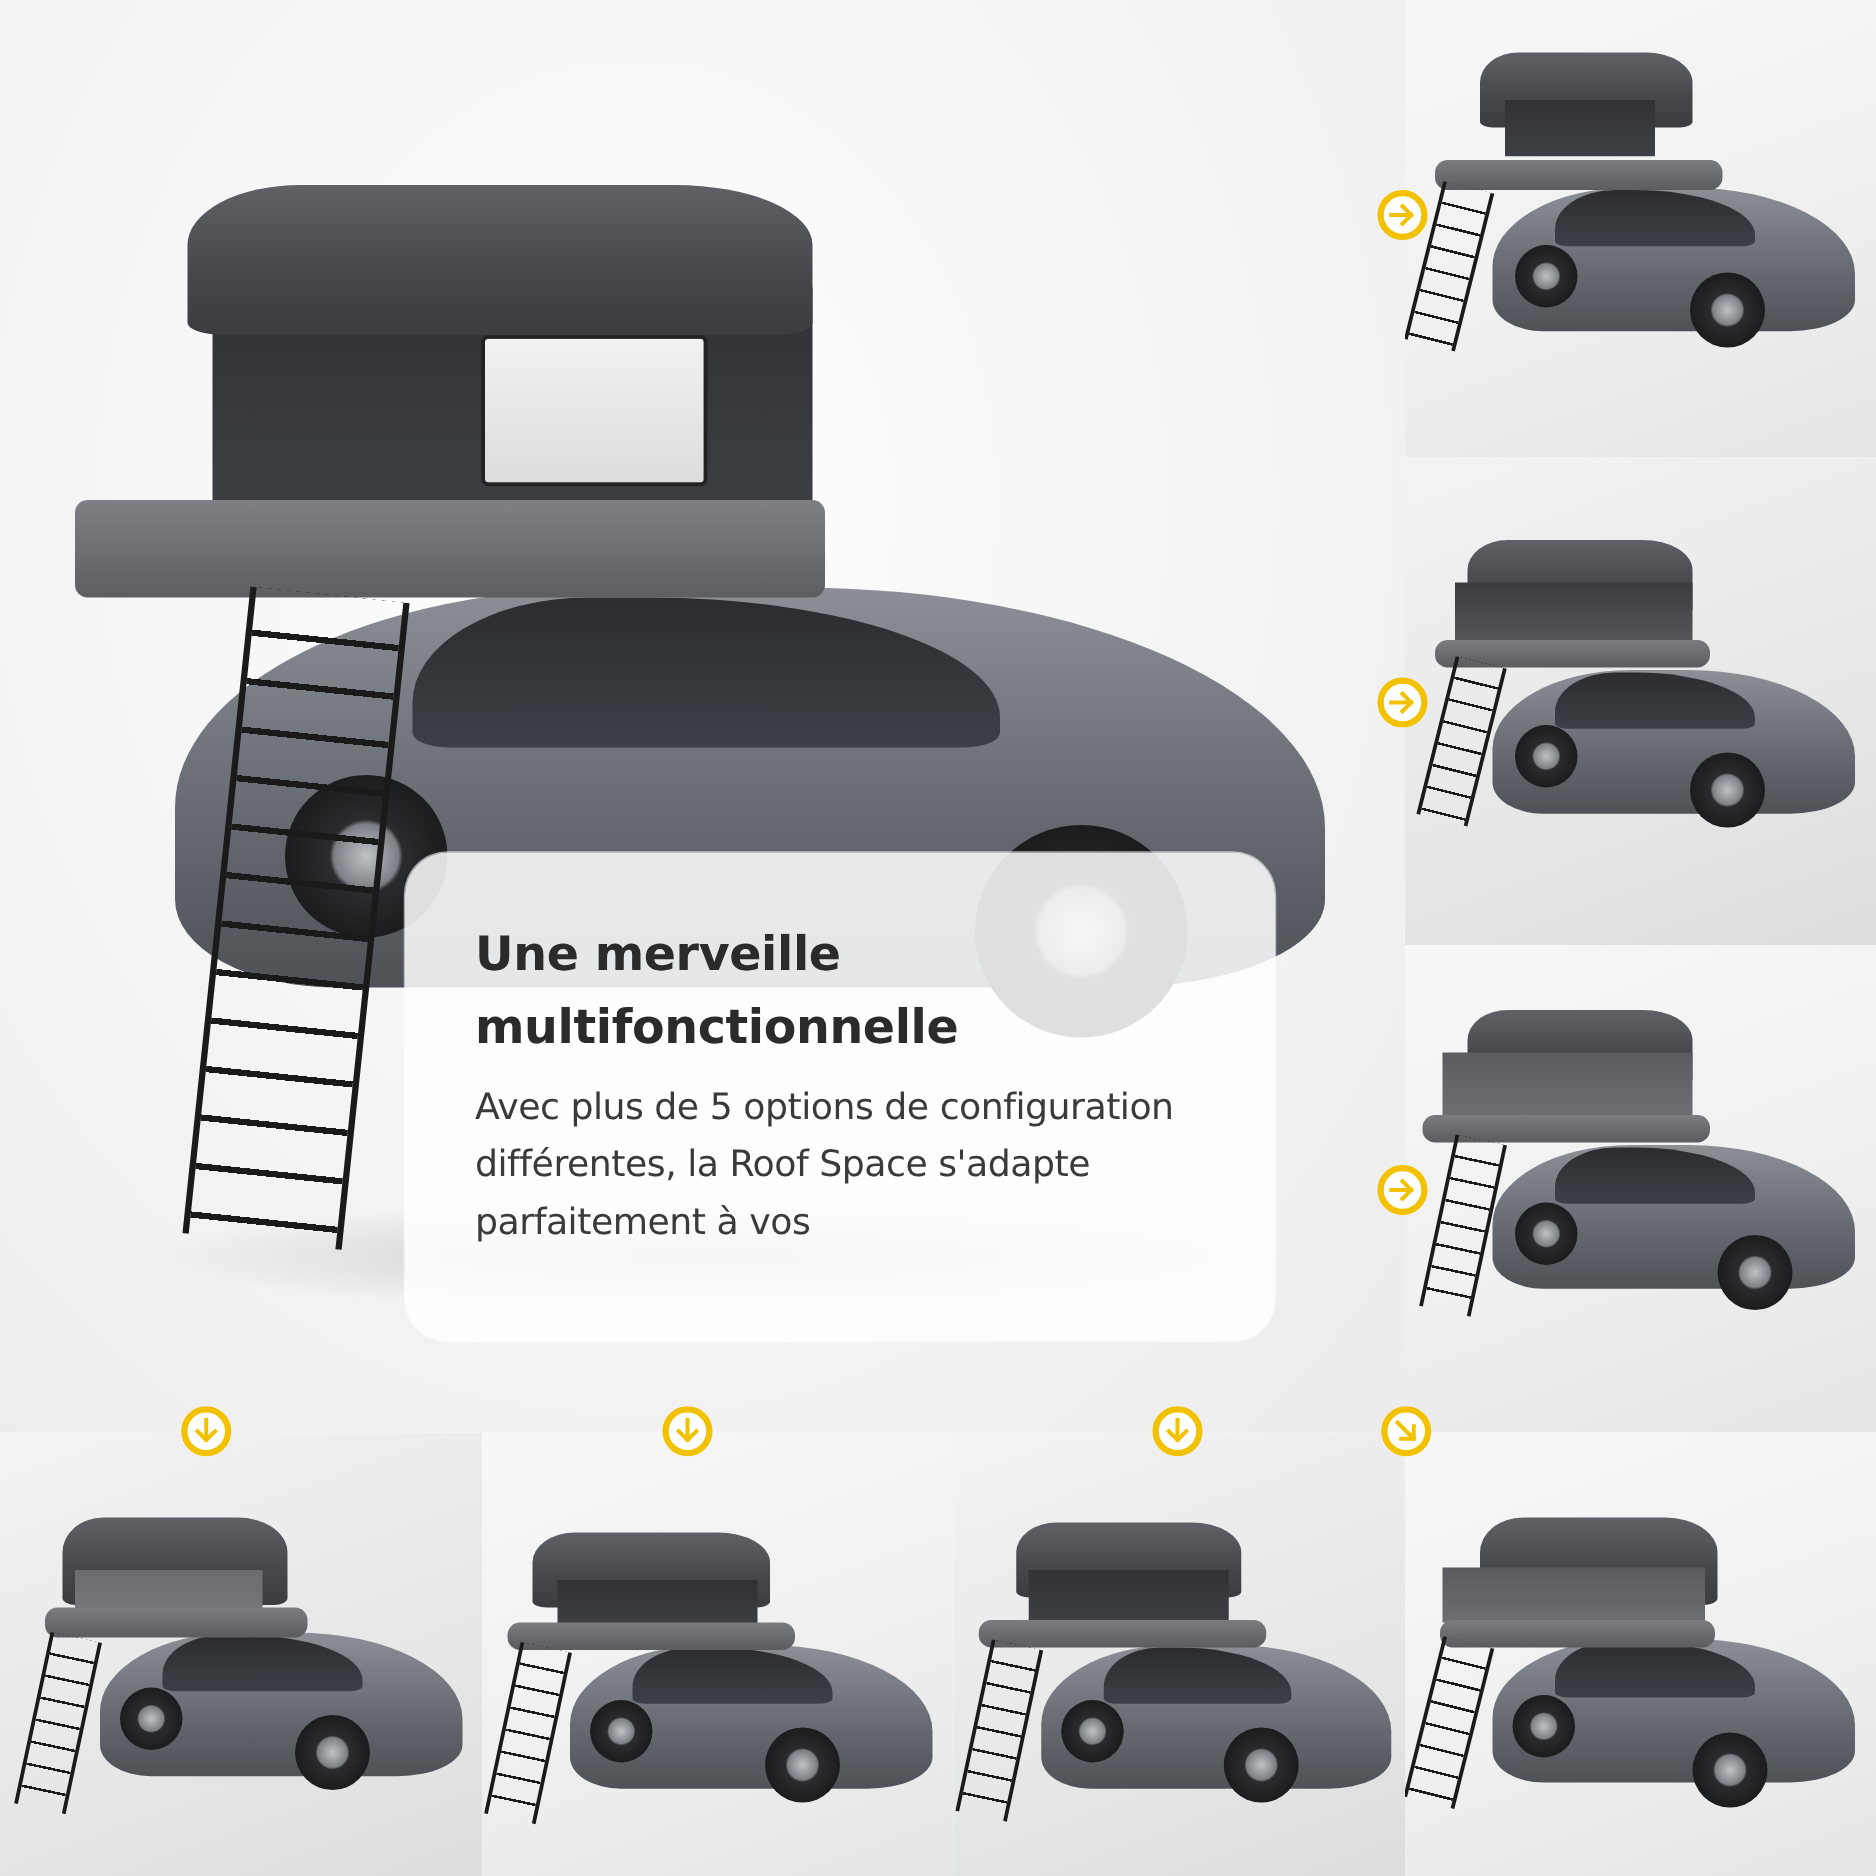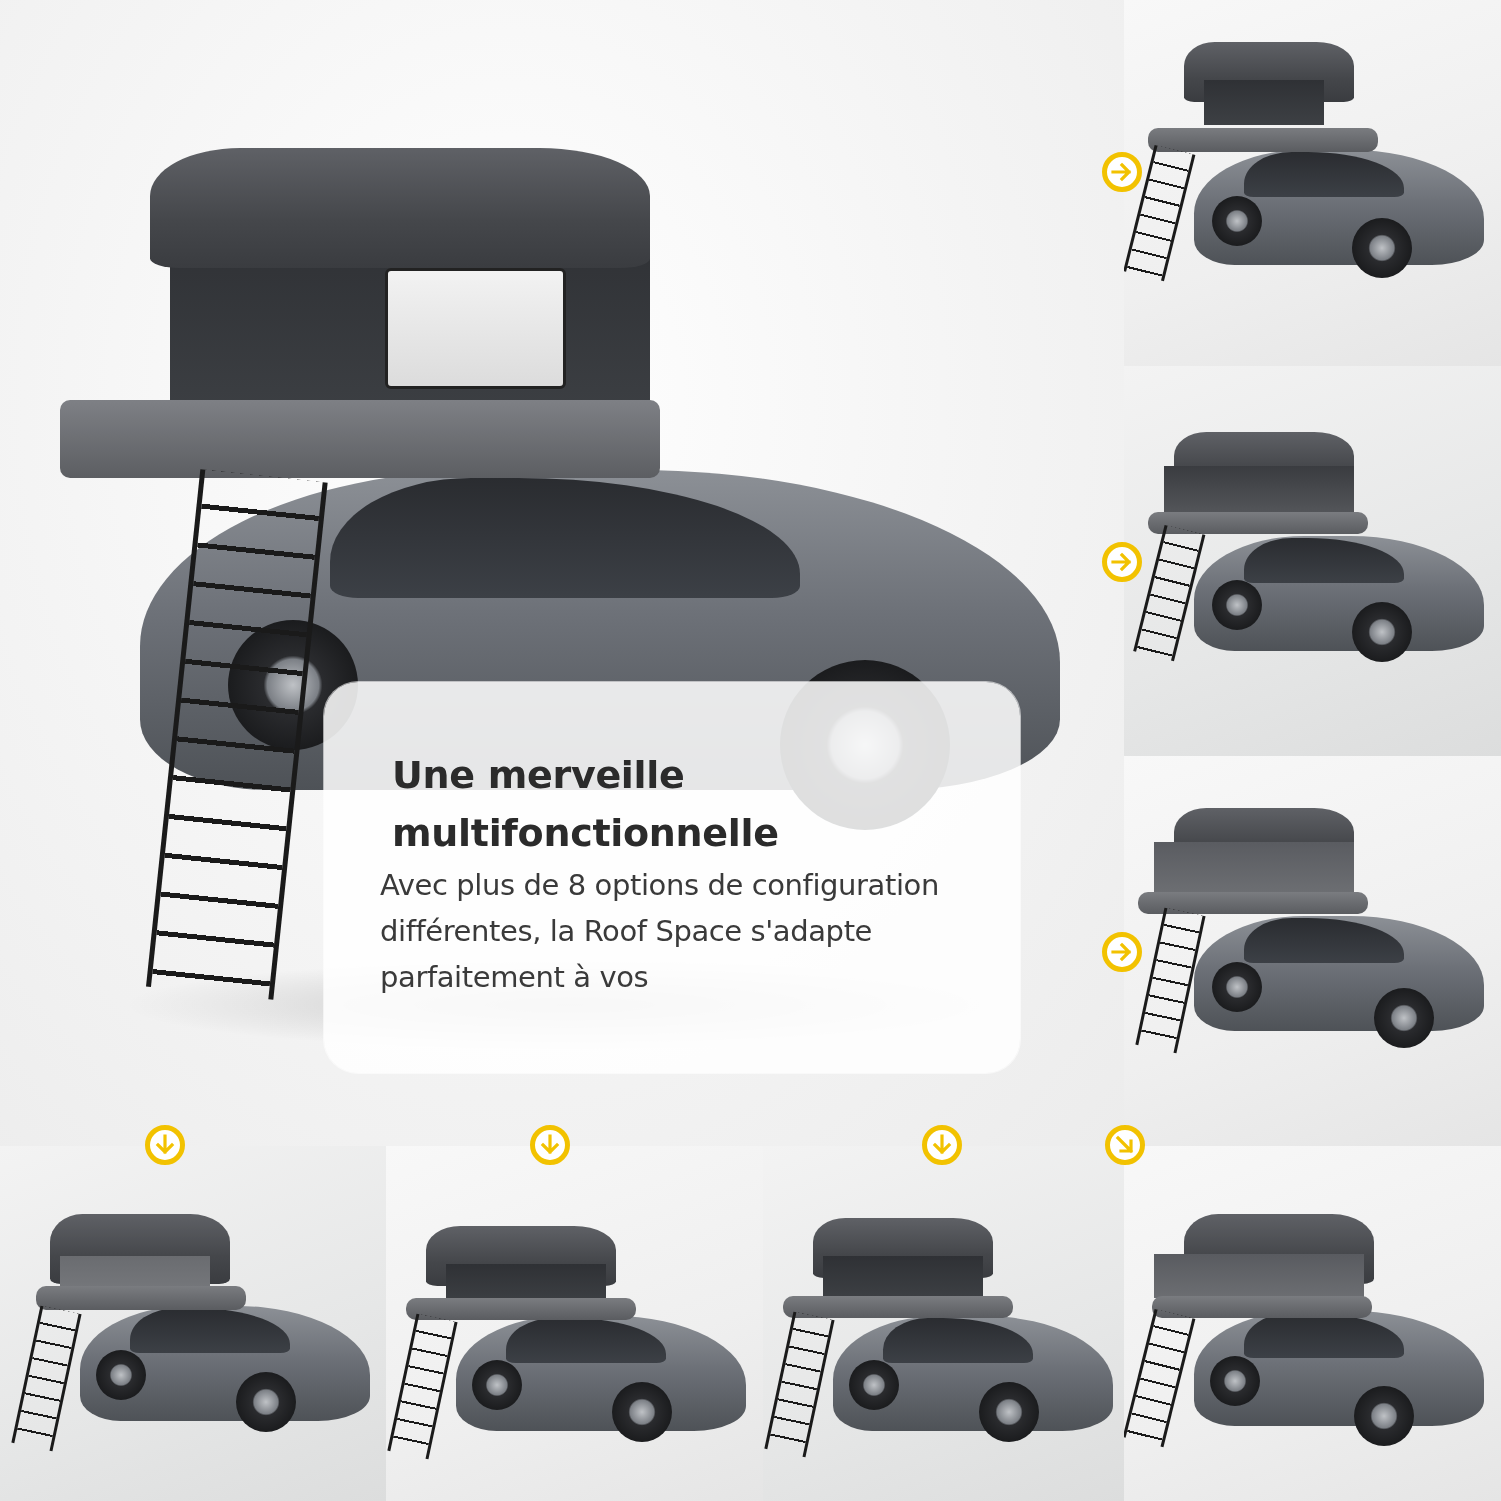--- a/index.html
+++ b/index.html
@@ -13,21 +13,21 @@
   .car-glass{position:absolute;background:linear-gradient(180deg,#2a2c30,#3c4046);border-radius:30% 60% 6% 6% / 70% 80% 10% 10%;}
   .wheel{position:absolute;border-radius:50%;background:radial-gradient(circle,#bfc2c6 0%,#7c8086 28%,#2a2b2e 32%,#1b1c1e 70%,#111 100%);}
   .tent-base{position:absolute;background:linear-gradient(180deg,#7a7c80,#5a5c60);border-radius:10px;}
   .tent-top{position:absolute;background:linear-gradient(180deg,#5f6166 0%,#45474b 60%,#3a3c40 100%);border-radius:18% 22% 6% 6% / 40% 40% 8% 8%;}
   .tent-body{position:absolute;background:linear-gradient(180deg,#2f3135,#3d4044);}
   .tent-window{position:absolute;background:linear-gradient(180deg,#f2f2f2,#dcdcdc);border:3px solid #222;border-radius:6px;}
   .ladder{position:absolute;border-left:5px solid #1a1a1a;border-right:5px solid #1a1a1a;background:repeating-linear-gradient(180deg,transparent 0 34px,#1a1a1a 34px 39px);transform-origin:top center;}
   .ground-shadow{position:absolute;border-radius:50%;background:radial-gradient(ellipse,rgba(0,0,0,0.18),rgba(0,0,0,0) 70%);}
   
   .card{position:absolute;left:324px;top:682px;width:696px;height:391px;border-radius:34px;background:rgba(255,255,255,0.86);box-shadow:0 0 0 1px rgba(255,255,255,0.6);}
-  .card h1{position:absolute;left:56px;top:52px;margin:12px;font-family:"DejaVu Sans",sans-serif;font-weight:bold;font-size:38px;line-height:58px;color:#2b2b2b;letter-spacing:-0.3px;width:620px;}
+  .card h1{position:absolute;left:56px;top:52px;margin:0;font-family:"DejaVu Sans",sans-serif;font-weight:bold;font-size:38px;line-height:58px;color:#2b2b2b;letter-spacing:-0.3px;width:620px;}
   .card p{position:absolute;left:56px;top:180px;margin:0;font-family:"DejaVu Sans",sans-serif;font-weight:normal;font-size:29px;line-height:46px;color:#3a3a3a;width:620px;letter-spacing:-0.4px;}
   
   .arrow{position:absolute;width:40px;height:40px;border-radius:50%;border:5px solid #f2c200;box-sizing:border-box;background:#ffffff;display:flex;align-items:center;justify-content:center;}
   .arrow svg{width:24px;height:24px;}
 </style>
 </head>
 <body>
 
 <div class="hero">
   <div class="scene">
@@ -39,21 +39,21 @@
     <div class="tent-body" style="left:170px;top:230px;width:480px;height:200px;"></div>
     <div class="tent-window" style="left:385px;top:268px;width:175px;height:115px;"></div>
     <div class="tent-top" style="left:150px;top:148px;width:500px;height:120px;"></div>
     <div class="tent-base" style="left:60px;top:400px;width:600px;height:78px;background:linear-gradient(180deg,#7e8085,#5c5e62);"></div>
     <div class="ladder" style="left:200px;top:476px;width:118px;height:520px;transform:rotate(6deg);"></div>
   </div>
 </div>
 
 <div class="card">
   <h1>Une merveille multifonctionnelle</h1>
-  <p>Avec plus de 8 options de configuration différentes, la Roof Space s'adapte parfaitement à vos</p>
+  <p>Avec plus de 5 options de configuration différentes, la Roof Space s'adapte parfaitement à vos</p>
 </div>
 
 <div class="panel light" style="left:1124px;top:0;width:377px;height:366px;">
   <div class="scene">
     <div class="car" style="left:70px;top:150px;width:290px;height:115px;"></div>
     <div class="car-glass" style="left:120px;top:152px;width:160px;height:45px;"></div>
     <div class="wheel" style="left:88px;top:196px;width:50px;height:50px;"></div>
     <div class="wheel" style="left:228px;top:218px;width:60px;height:60px;"></div>
     <div class="tent-top" style="left:60px;top:42px;width:170px;height:60px;"></div>
     <div class="tent-body" style="left:80px;top:80px;width:120px;height:45px;"></div>

